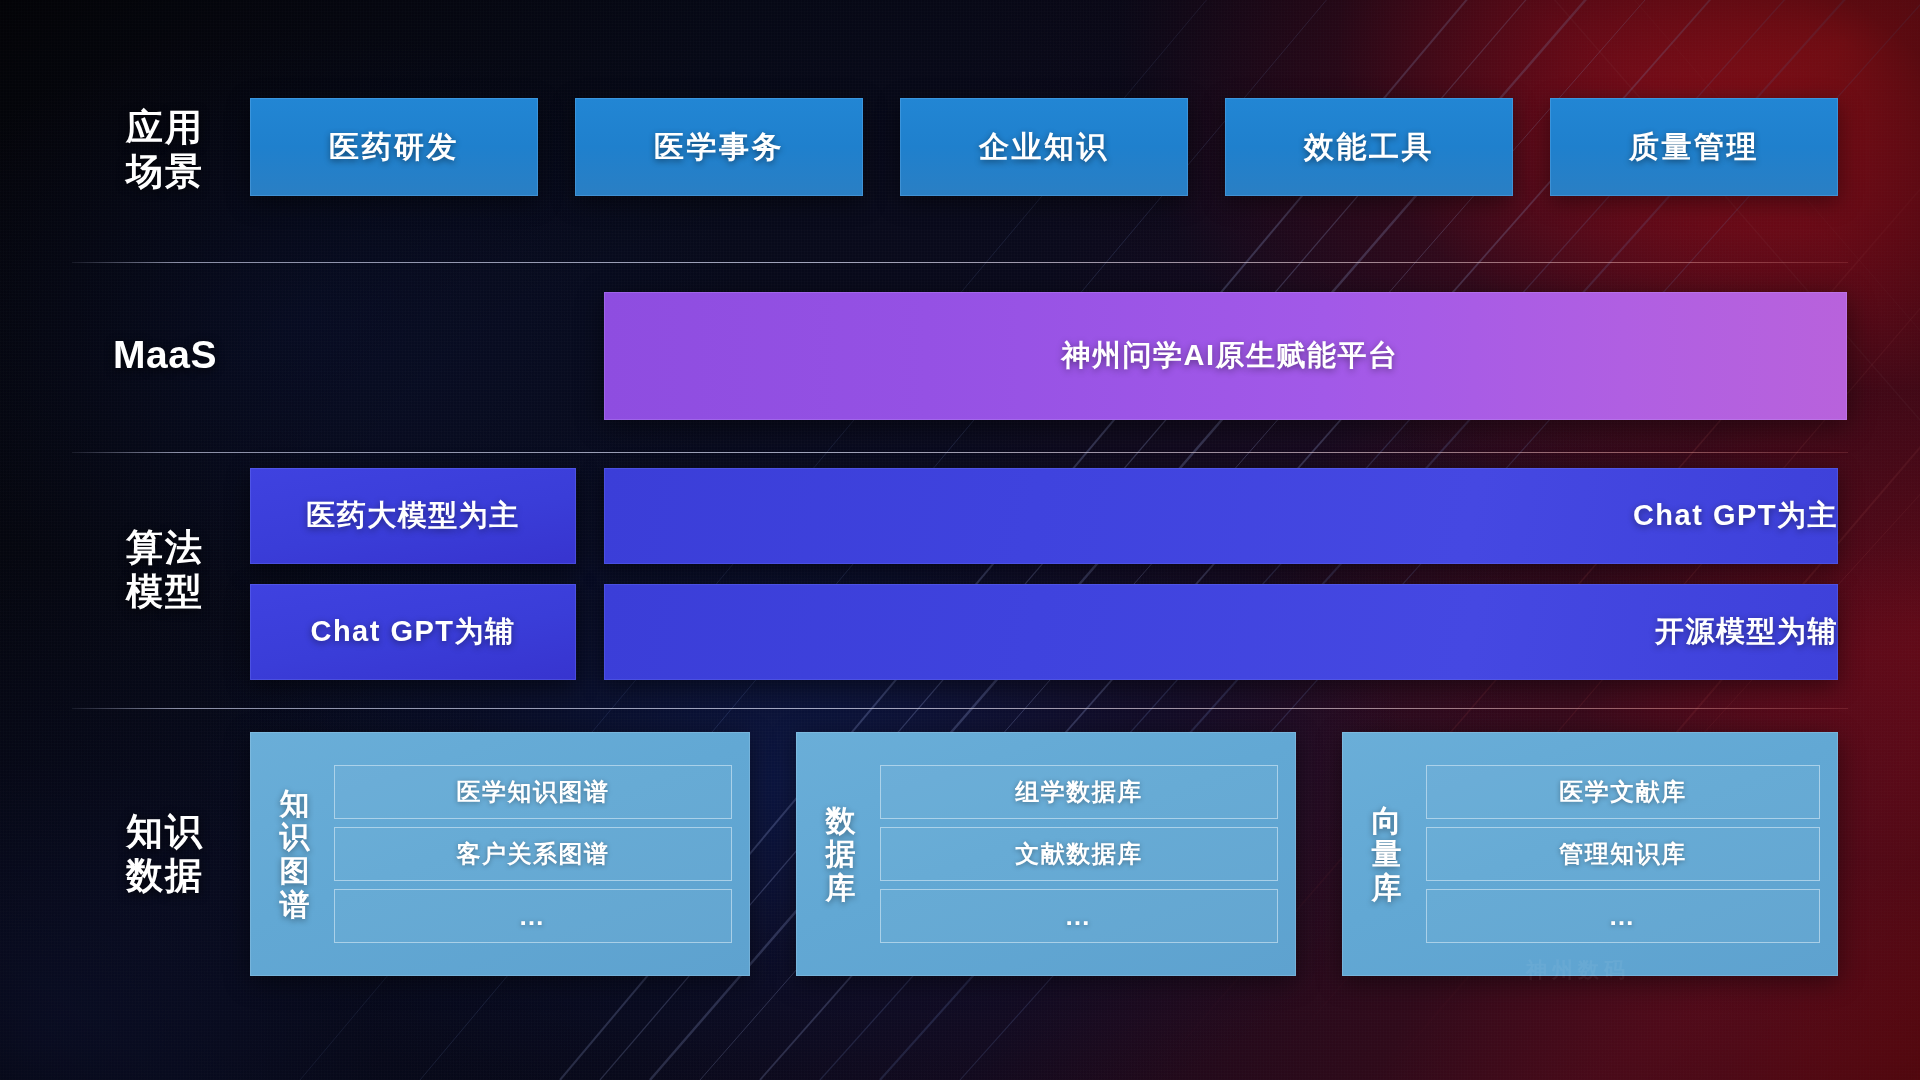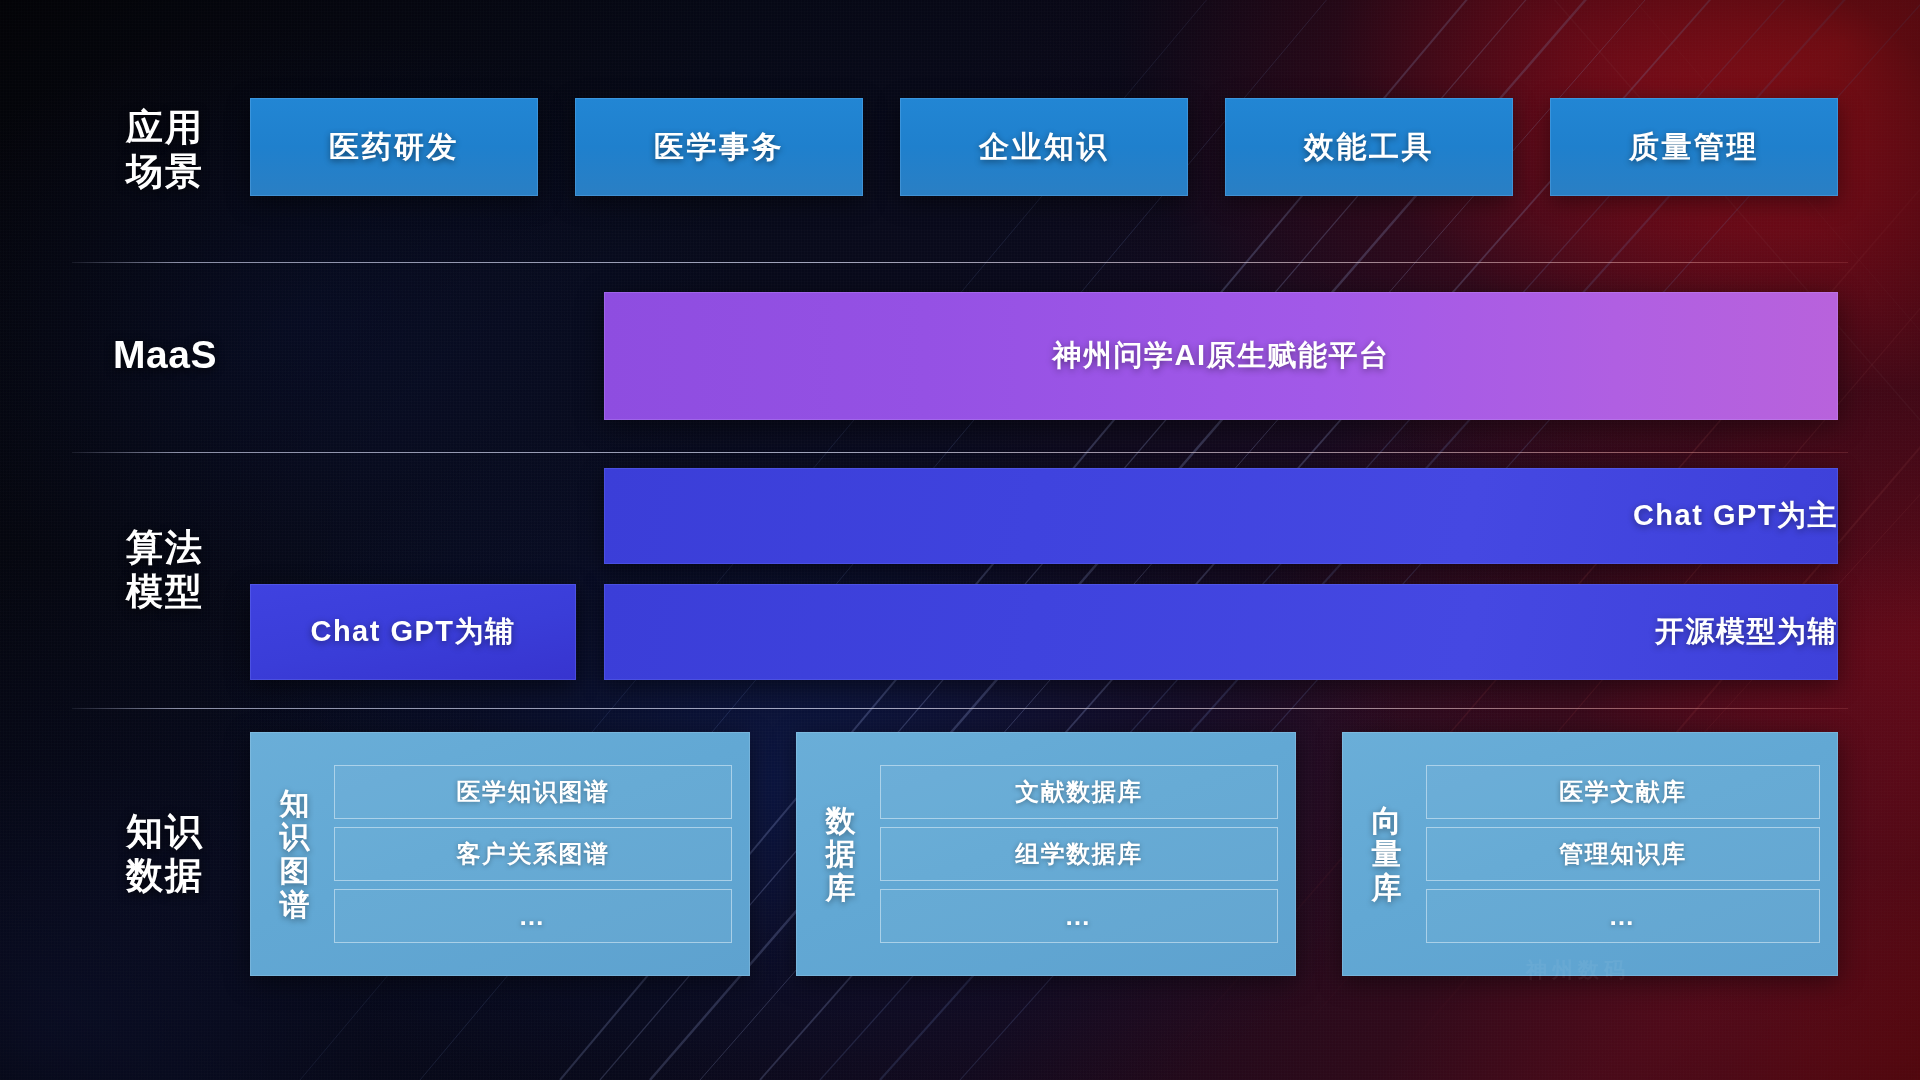--- a/index.html
+++ b/index.html
@@ -106,21 +106,21 @@
     top: 0; left: 250px; width: 326px; height: 128px;
     background: linear-gradient(165deg, #5a3f96 0%, #4e3585 55%, #4a3180 100%);
     box-shadow: 0 0 0 1px rgba(160,130,220,0.30) inset, 0 6px 24px rgba(0,0,0,0.45);
     display: flex; align-items: center; justify-content: center;
   }
   .maas-right {
     position: absolute;
     top: 0; left: 604px; width: 1234px; height: 128px;
     background: linear-gradient(90deg, #8e4de0 0%, #9551e4 26%, #a259e8 58%, #b05fe2 82%, #b862dc 100%);
     box-shadow: 0 0 0 1px rgba(200,160,255,0.28) inset, 0 6px 26px rgba(0,0,0,0.40);
-    display: flex; align-items: center; justify-content: center;
+    display: flex; align-items: center; justify-content: center; padding-left: 9px;
   }
   .maas-left .tx, .maas-right .tx {
     color: #ffffff; font-weight: 700; font-size: 29px; letter-spacing: 1.5px;
     text-shadow: 0 2px 7px rgba(0,0,0,0.42);
   }
 
   
   .alg-left {
     position: absolute; left: 250px; width: 326px; height: 96px;
     background: linear-gradient(170deg, #3f42e0 0%, #3a3dd8 55%, #3734cf 100%);
@@ -270,20 +270,23 @@
     </div>
 
     <div class="divider" style="top:452px;"></div>
 
     <div class="row" style="top:468px; left:0; width:1920px; height:220px;">
       <div class="row-label cn" style="top:58px;">
         <div>算法</div>
         <div>模型</div>
       </div>
 
+      <div class="alg-left" style="top:0;">
+        <span class="tx">医药大模型为主</span>
+      </div>
       <div class="alg-right" style="top:0;">
         <span class="tx">Chat GPT为主</span>
       </div>
 
       <div class="alg-left" style="top:116px;">
         <span class="tx">Chat GPT为辅</span>
       </div>
       <div class="alg-right" style="top:116px;">
         <span class="tx">开源模型为辅</span>
       </div>
@@ -311,22 +314,22 @@
         </div>
       </div>
 
       <div class="kd-panel" style="left:796px; width:500px;">
         <div class="kd-vlabel">
           <span>数</span>
           <span>据</span>
           <span>库</span>
         </div>
         <div class="kd-items">
+          <div class="kd-item">组学数据库</div>
           <div class="kd-item">文献数据库</div>
-          <div class="kd-item">组学数据库</div>
           <div class="kd-item dots">…</div>
         </div>
       </div>
 
       <div class="kd-panel" style="left:1342px; width:496px;">
         <div class="kd-vlabel">
           <span>向</span>
           <span>量</span>
           <span>库</span>
         </div>

